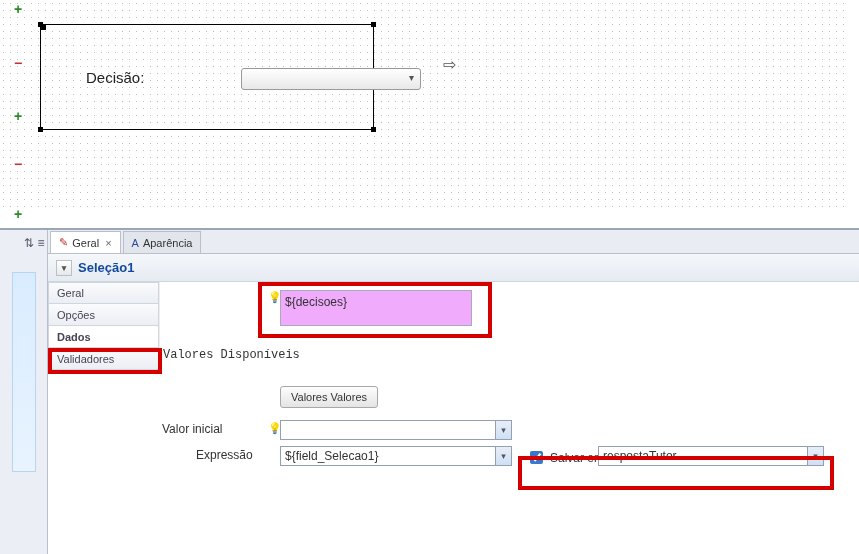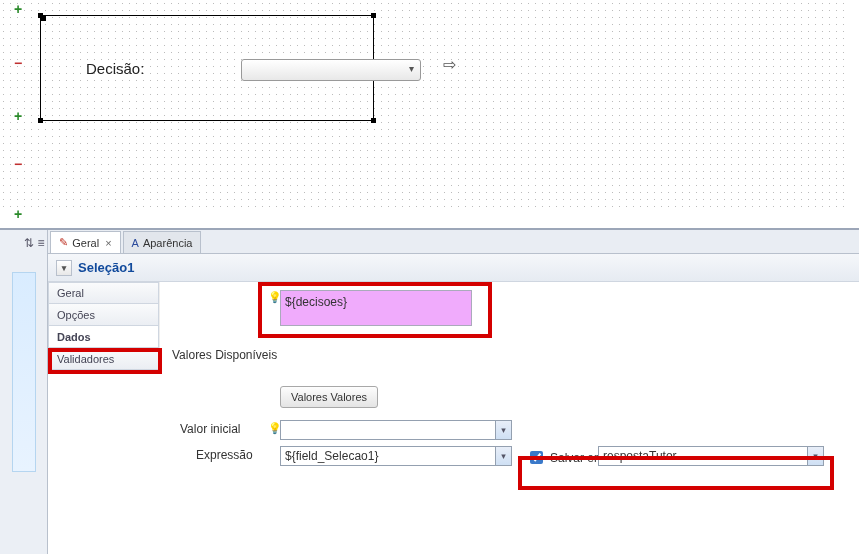--- a/index.html
+++ b/index.html
@@ -19,21 +19,21 @@
     position: absolute;
     left: 0; top: 0;
     width: 859px; height: 226px;
   }
   .box-outer { left: 6px; top: 4px; width: 845px; height: 210px; border: none;
     background-image: radial-gradient(circle, #bbb 0.5px, transparent 0.5px);
     background-size: 7px 7px;
   }
   .selected-field {
     position: absolute;
-    left: 40px; top: 15px; width: 334px; height: 106px;
+    left: 40px; top: 24px; width: 334px; height: 106px;
     border: 1px solid #000;
   }
   .selected-field::before, .selected-field::after,
   .handle-tl, .handle-tr, .handle-bl, .handle-br {
     content: '';
     position: absolute; width: 5px; height: 5px; background: #000;
   }
   .handle-tl { left: -3px; top: -3px; }
   .handle-tr { right: -3px; top: -3px; }
   .handle-bl { left: -3px; bottom: -3px; }
@@ -131,27 +131,27 @@
 
   .form-area {
     position: absolute; left: 162px; top: 52px; width: 697px; height: 274px;
     font-size: 12px;
   }
   .bulb { color: #d4a017; font-size: 11px; margin-right: 4px; }
   .expr-input {
     position: absolute; left: 118px; top: 8px; width: 192px; height: 36px;
     border: 1px solid #aab; background: #f0abfc; padding: 4px 4px;
   }
-  .label-valores { position: absolute; left: 10px; top: 66px; }
+  .label-valores { position: absolute; left: 1px; top: 66px; font-family: Liberation Mono, monospace; }
   .btn-escolher {
     position: absolute; left: 118px; top: 104px; height: 22px; padding: 0 10px;
     background: linear-gradient(#fdfdfd,#e4e4e4); border: 1px solid #a8a8a8; border-radius: 3px;
     display: flex; align-items:center; font-size: 11px;
   }
-  .label-inicial { position: absolute; left: 18px; top: 140px; }
+  .label-inicial { position: absolute; left: 0; top: 140px; }
   .input-inicial {
     position: absolute; left: 118px; top: 138px; width: 232px; height: 20px;
     border: 1px solid #94a0b0; background: #fff;
   }
   .dropdown-btn {
     position: absolute; right: 0; top: 0; width: 16px; height: 100%;
     border-left: 1px solid #94a0b0;
     background: linear-gradient(#e8eef8,#cfe0f4); color:#556; font-size:9px;
     display:flex; align-items:center; justify-content:center;
   }

